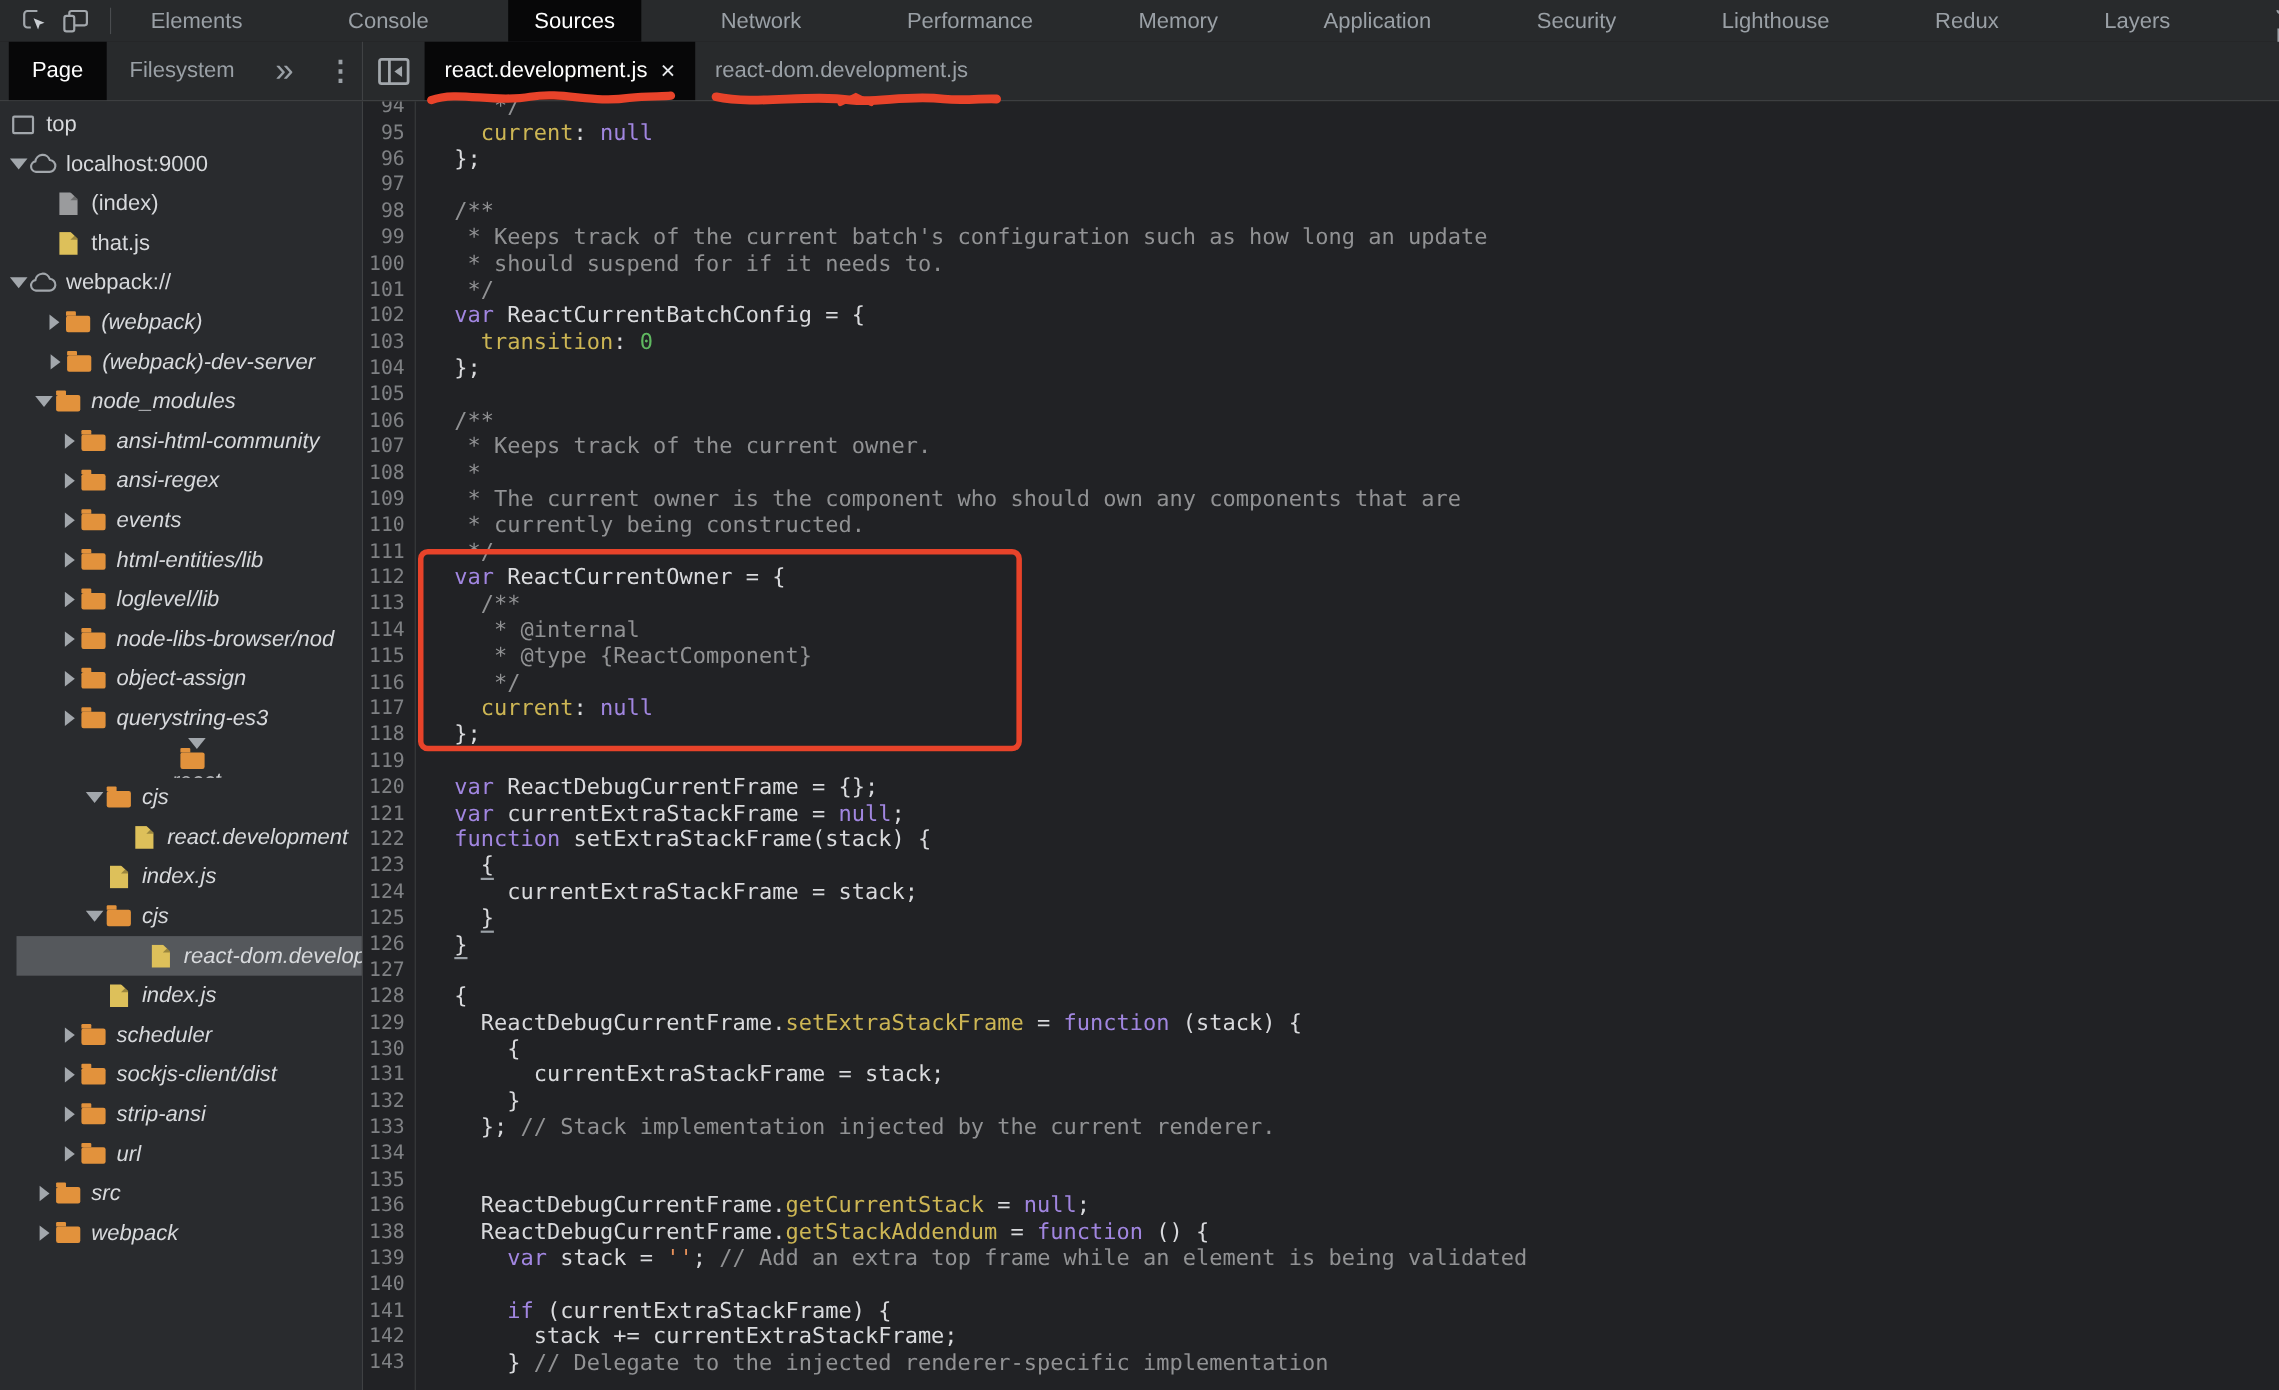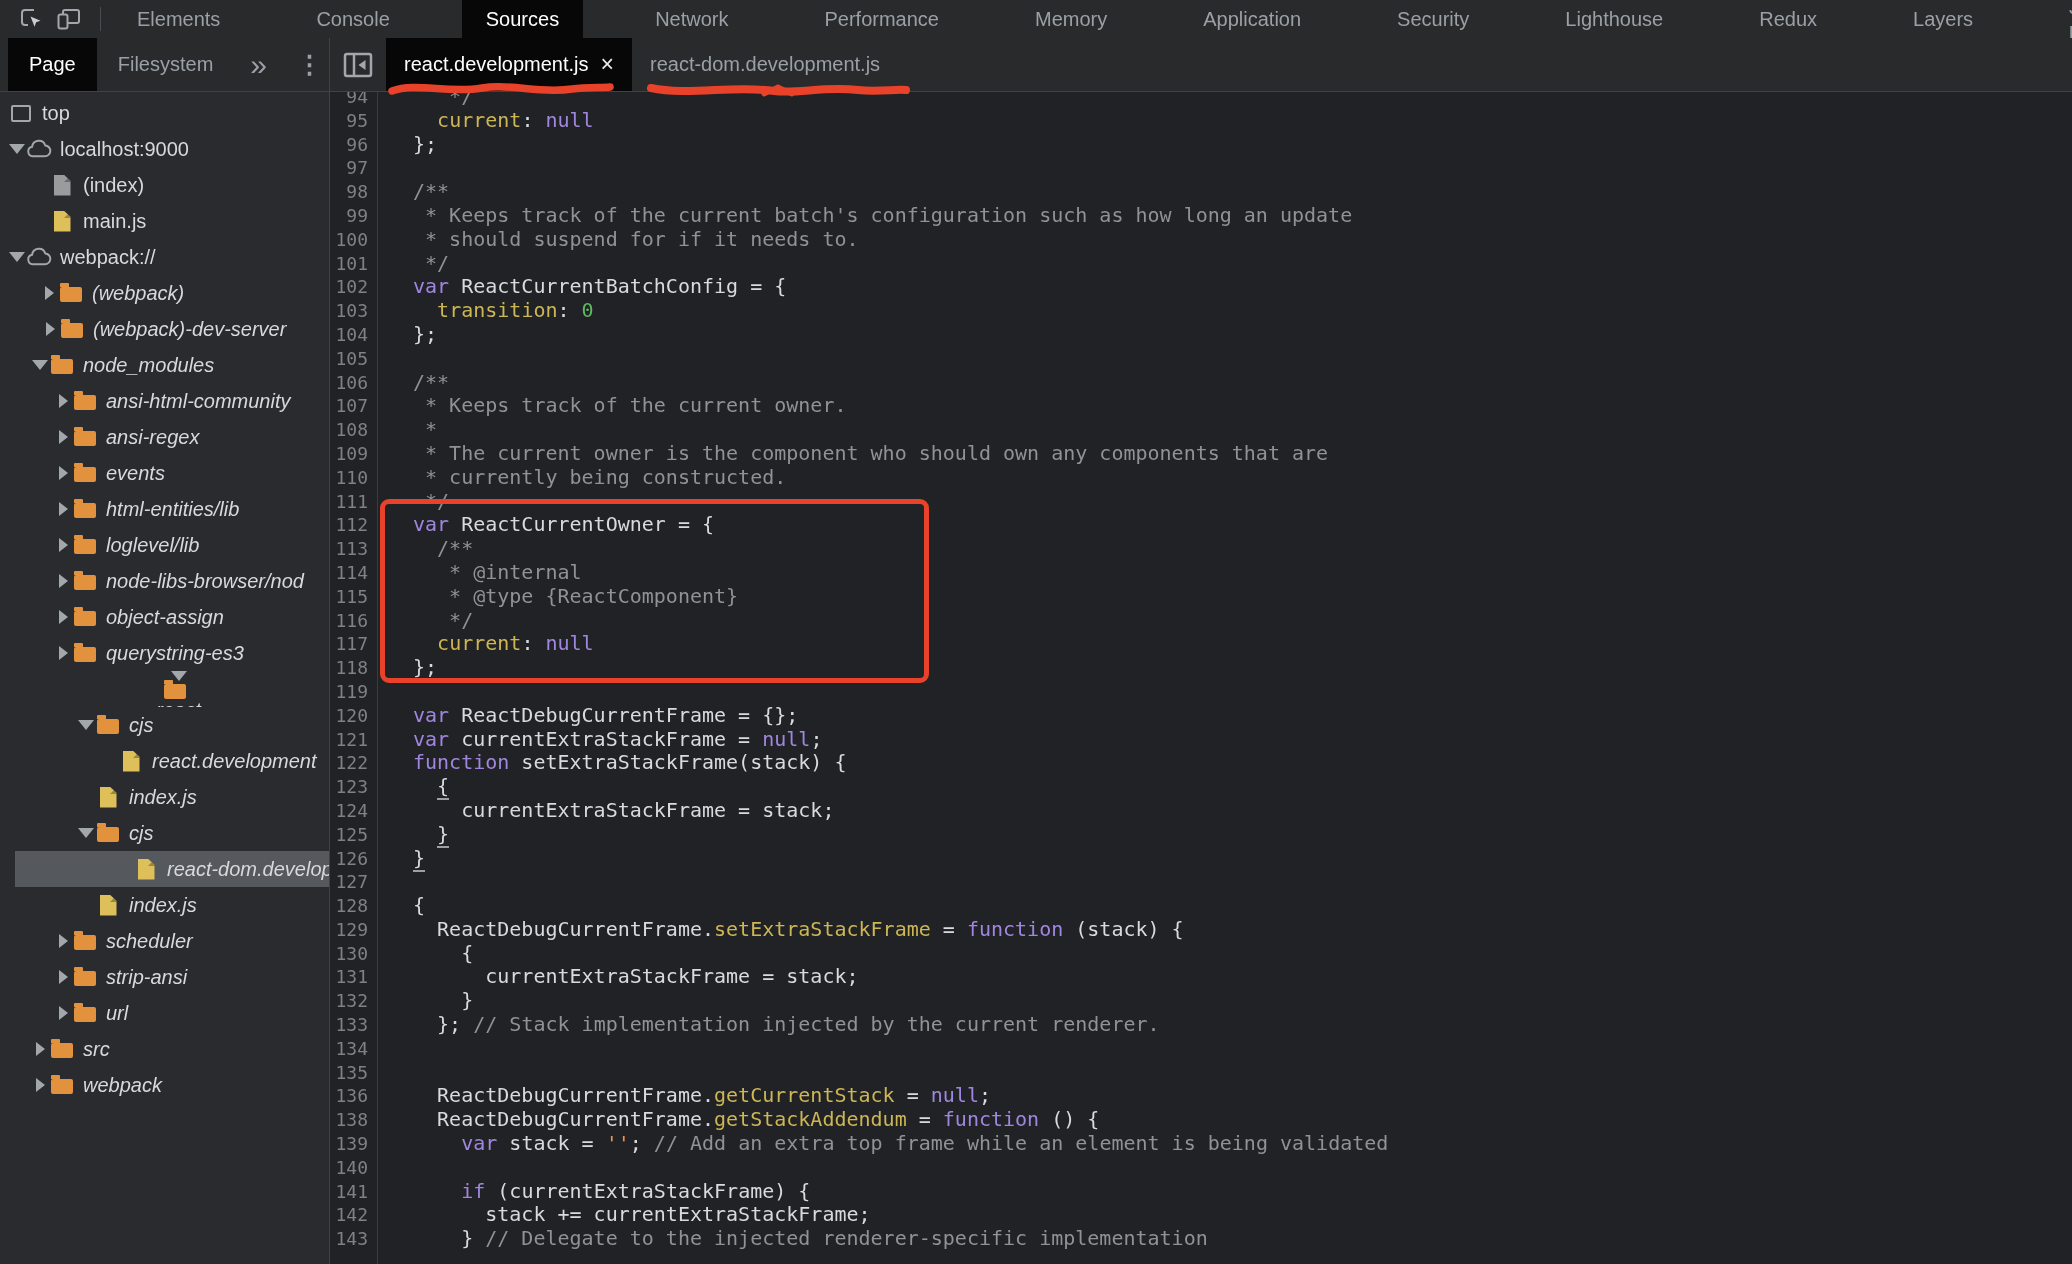--- a/index.html
+++ b/index.html
@@ -158,21 +158,21 @@
         <span class="tree-icon">
           <span class="ic-file grey"></span>
         </span>
         <span class="lbl">(index)</span>
       </div>
       <div class="trow" style="padding-left: 31px;">
         <span class="arrow none"></span>
         <span class="tree-icon">
           <span class="ic-file js"></span>
         </span>
-        <span class="lbl">main.js</span>
+        <span class="lbl">that.js</span>
       </div>
       <div class="trow" style="padding-left: 8px;">
         <span class="arrow down">
           <i></i>
         </span>
         <span class="tree-icon">
           <svg width="27" height="20" viewBox="0 0 27 20">
             <path d="M7 17.5 a5 5 0 0 1 -0.6 -9.9 A7 7 0 0 1 20 6.3 a5.6 5.6 0 0 1 -0.7 11.2 z" fill="none" stroke="#a2a7ac" stroke-width="2"></path>
           </svg>
         </span>
@@ -333,20 +333,29 @@
         <span class="lbl italic">index.js</span>
       </div>
       <div class="trow" style="padding-left: 54px;">
         <span class="arrow right">
           <i></i>
         </span>
         <span class="tree-icon">
           <span class="ic-folder"></span>
         </span>
         <span class="lbl italic">scheduler</span>
+      </div>
+      <div class="trow" style="padding-left: 54px;">
+        <span class="arrow right">
+          <i></i>
+        </span>
+        <span class="tree-icon">
+          <span class="ic-folder"></span>
+        </span>
+        <span class="lbl italic">sockjs-client/dist</span>
       </div>
       <div class="trow" style="padding-left: 54px;">
         <span class="arrow right">
           <i></i>
         </span>
         <span class="tree-icon">
           <span class="ic-folder"></span>
         </span>
         <span class="lbl italic">strip-ansi</span>
       </div>

